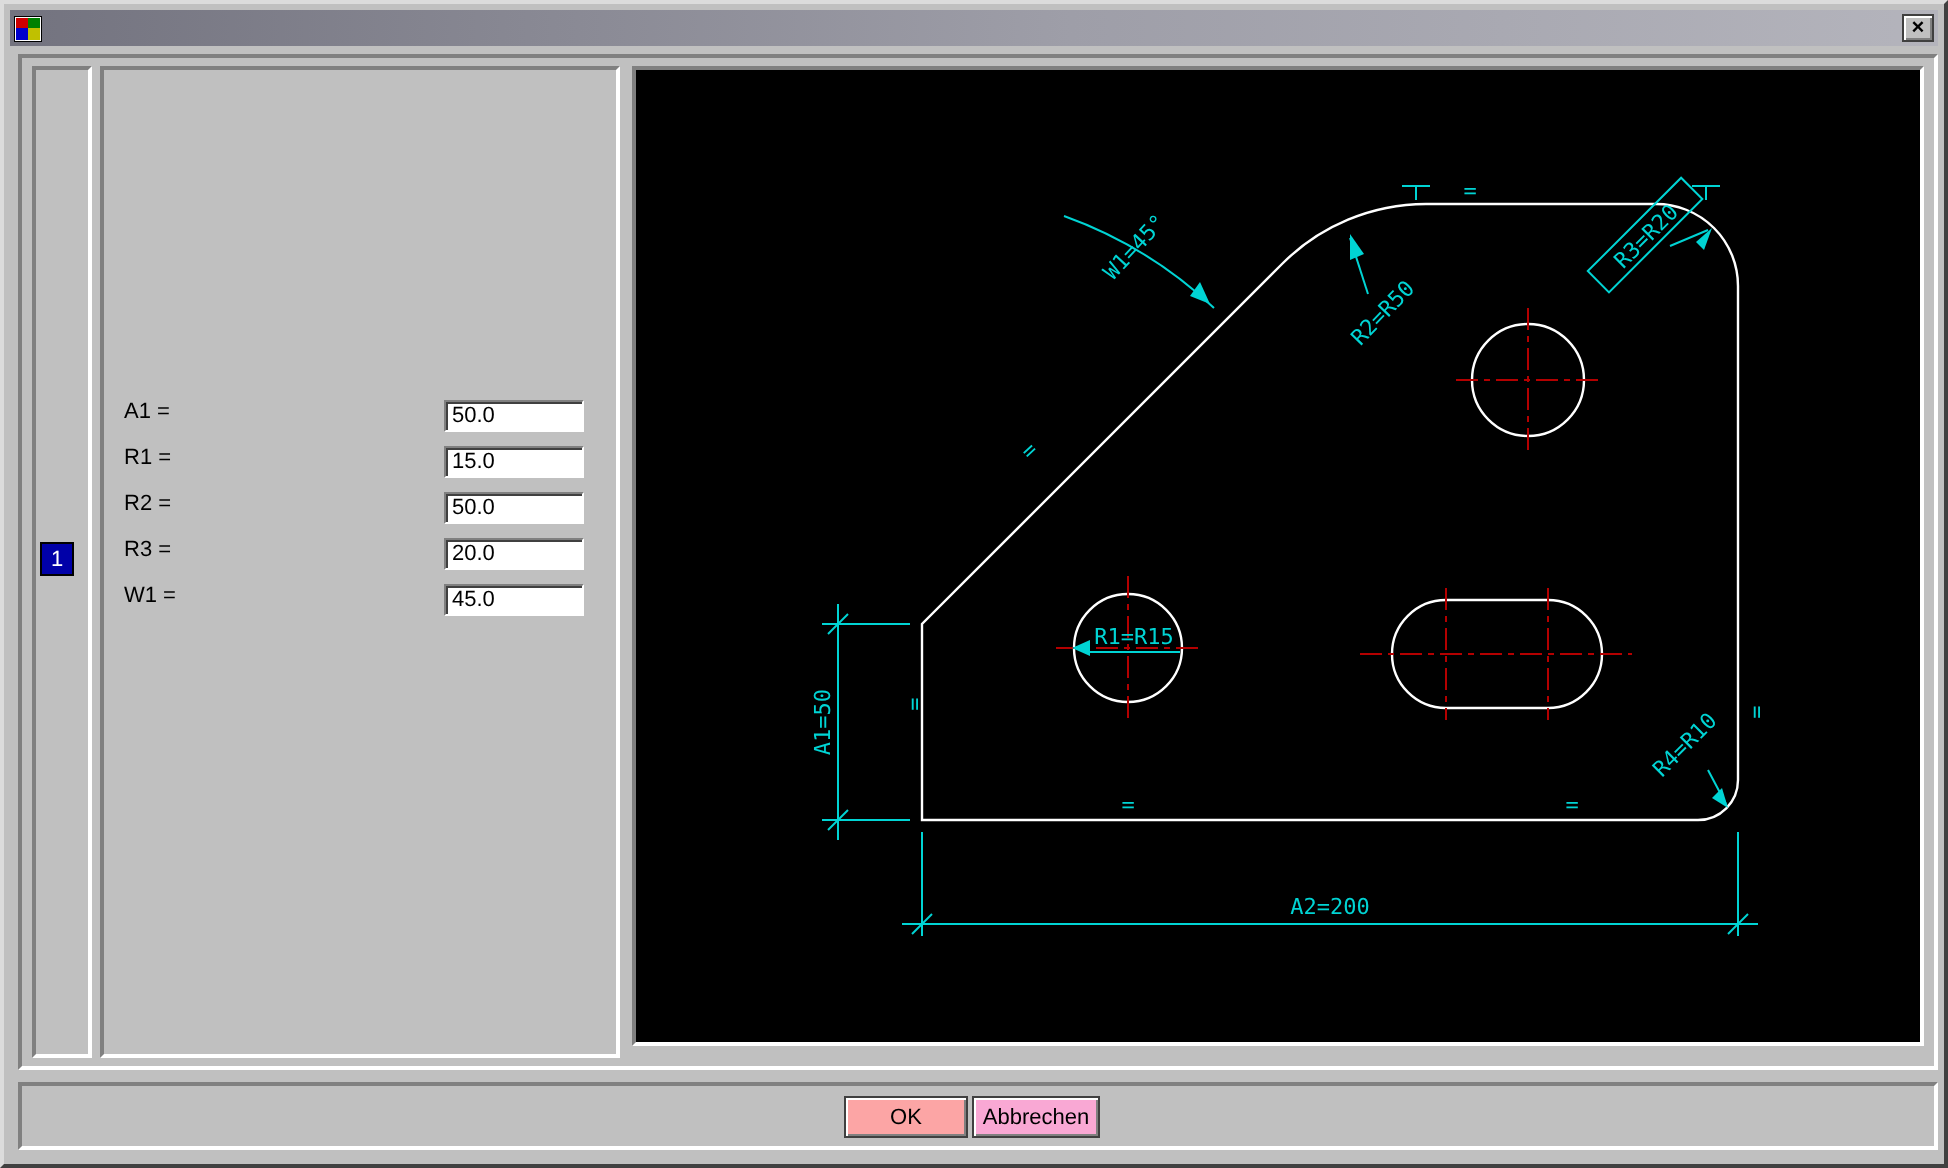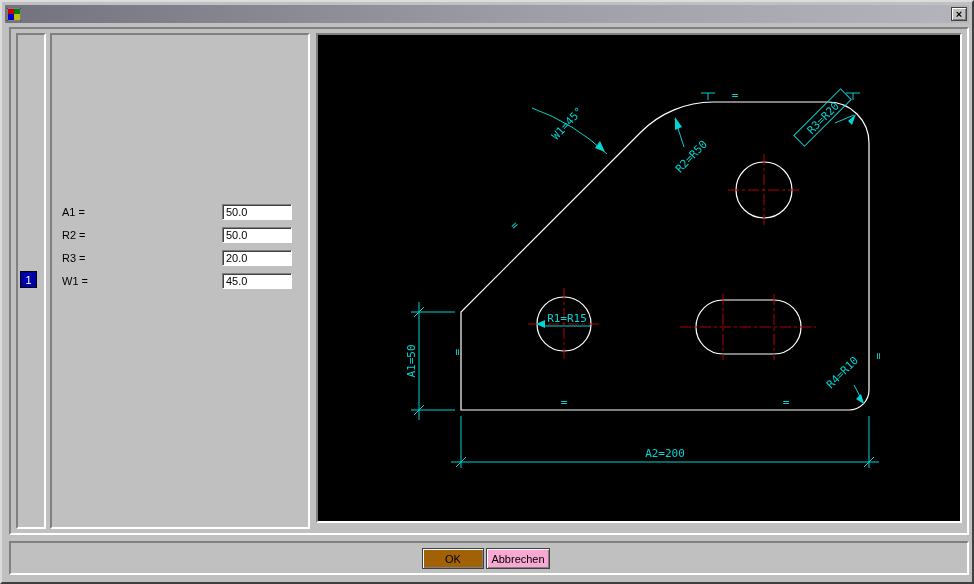--- a/index.html
+++ b/index.html
@@ -35,39 +35,39 @@
     background:#c0c0c0;
   }
   .panel-selector{left:5px;top:4px;width:30px;height:496px;}
   .selector-item{
     position:absolute;left:2px;top:236px;width:17px;height:17px;
     background:#0000a8;color:#ffffff;font-size:11px;line-height:17px;
     text-align:center;border:1px solid #000000;box-sizing:border-box;
   }
   .panel-params{left:39px;top:4px;width:260px;height:496px;}
   .param-rows{position:absolute;left:10px;top:165px;right:6px;}
-  .param-row{height:23px;display:flex;align-items:center;}
+  .param-row{height:23px;display:flex;align-items:flex-start;}
   .param-label{width:160px;font-size:11px;color:#000;white-space:pre;}
   .param-input{
     width:70px;height:16px;box-sizing:border-box;
     background:#ffffff;color:#000;
     border:1px solid;border-color:#808080 #ffffff #ffffff #808080;
     box-shadow:inset 1px 1px 0 #404040;
     font-size:11px;font-family:"Liberation Sans",sans-serif;
     padding:1px 3px;outline:none;
   }
   .panel-preview{left:305px;top:4px;width:646px;height:490px;background:#000000;padding:0;}
   .panel-preview svg{width:100%;height:100%;display:block;}
   .bottom-frame{
     position:absolute;left:7px;top:539px;width:960px;height:34px;
     border:2px solid;border-color:#808080 #ffffff #ffffff #808080;box-sizing:border-box;
   }
   .btn{
     position:absolute;top:5px;height:21px;
-    background:#a16207;color:#000;
+    background:#fca5a5;color:#000;
     border:1px solid #404040;
     box-shadow:inset 1px 1px 0 #ffffff, inset -1px -1px 0 #808080;
     font-size:11px;font-family:"Liberation Sans",sans-serif;
     text-align:center;line-height:18px;padding:0;
   }
   .btn-ok{left:411px;width:62px;}
   .btn-cancel{left:475px;width:64px;background:#f9a8d4;color:#000;}
   
   .ol{stroke:#ffffff;fill:none;stroke-width:1.2;}
   .dim{stroke:#00d4d4;fill:none;stroke-width:1;}
@@ -96,20 +96,24 @@
     <div class="selector-item">1</div>
   </div>
 
   <div class="panel panel-params">
     <div class="param-rows">
       <div class="param-row">
         <span class="param-label">A1 =</span>
         <input type="text" class="param-input" value="50.0" style="">
       </div>
       <div class="param-row">
+        <span class="param-label">R1 =</span>
+        <input type="text" class="param-input" value="15.0" style="">
+      </div>
+      <div class="param-row">
         <span class="param-label">R2 =</span>
         <input type="text" class="param-input" value="50.0" style="">
       </div>
       <div class="param-row">
         <span class="param-label">R3 =</span>
         <input type="text" class="param-input" value="20.0" style="">
       </div>
       <div class="param-row">
         <span class="param-label">W1 =</span>
         <input type="text" class="param-input" value="45.0" style="">

